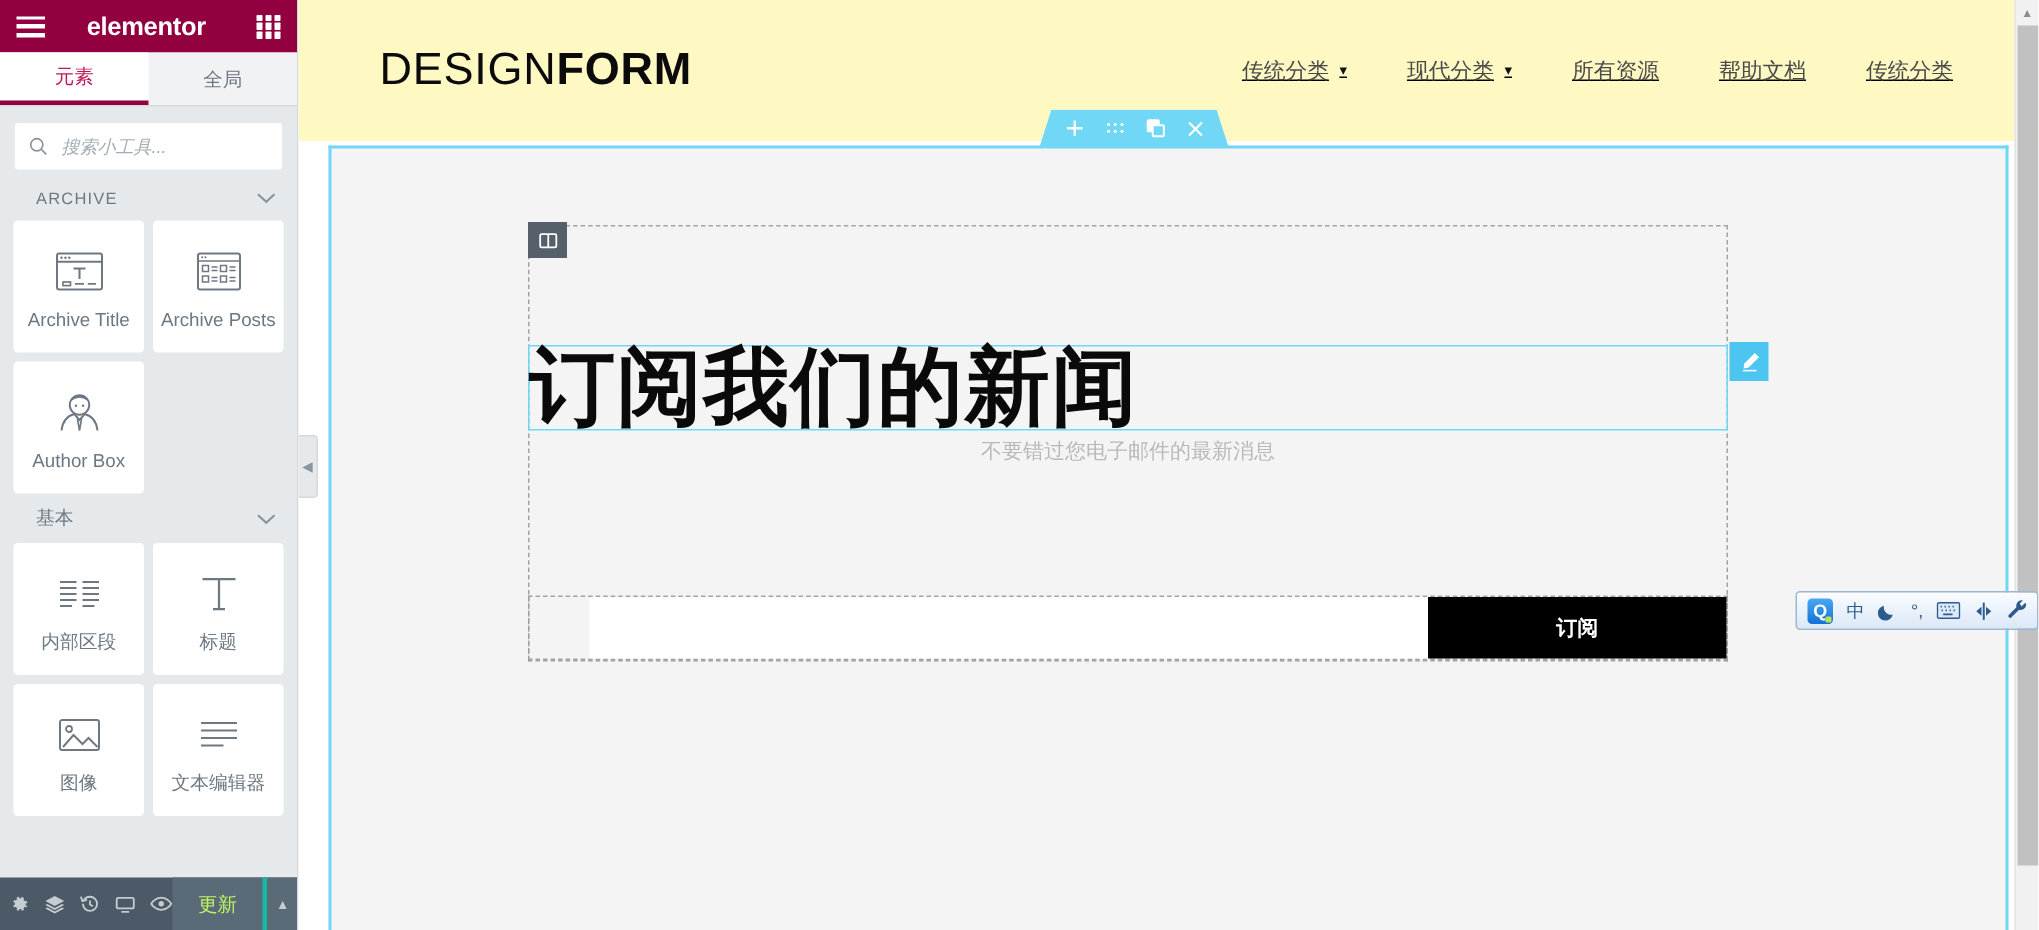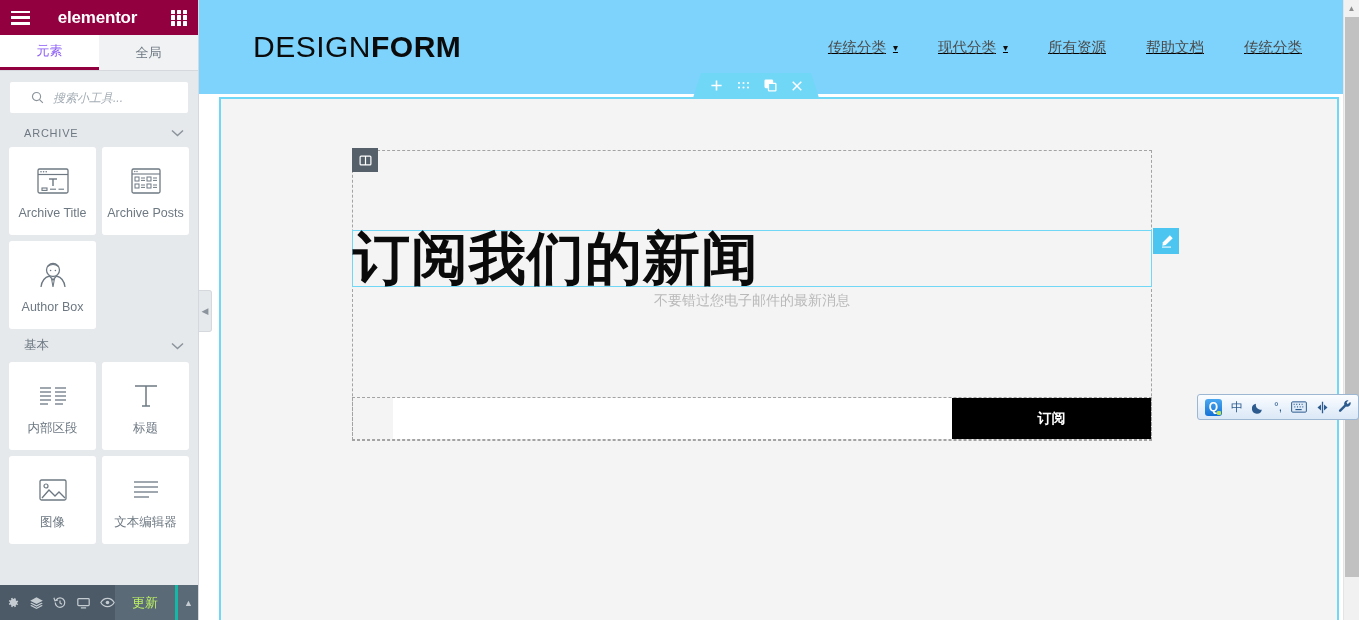--- a/index.html
+++ b/index.html
@@ -75,32 +75,32 @@
     flex: 1;
     display: flex; align-items: center; justify-content: center;
     font-size: 13px;
     color: #6d7882;
     cursor: pointer;
     box-sizing: border-box;
     position: relative;
   }
   .panel-tab.active {
     background: #ffffff;
-    color: #8b5cf6;
+    color: #be185d;
     border-bottom: 3px solid #93003f;
   }
 
   .search-wrap { padding: 11px 10px 6px 10px; }
   .search-box {
     background: #ffffff;
     height: 31px;
     border-radius: 2px;
     display: flex;
     align-items: center;
-    padding: 0 21px;
+    padding: 0 9px;
     box-sizing: border-box;
   }
   .search-box svg { flex: none; }
   .search-input {
     border: none;
     outline: none;
     font-size: 12px;
     font-style: italic;
     color: #9aa3ab;
     margin-left: 7px;
@@ -210,21 +210,21 @@
   .canvas {
     position: absolute;
     left: 199px; top: 0;
     width: 1160px;
     height: 620px;
     background: #ffffff;
     overflow: hidden;
   }
   .site-header {
     height: 94px;
-    background: #7dd3fc;
+    background: #fef9c3;
     display: flex;
     align-items: center;
     padding: 0 35px 0 54px;
     box-sizing: border-box;
   }
   .logo { font-size: 30px; letter-spacing: 0.5px; color: #0b0b0b; white-space: nowrap; }
   .logo .light { font-weight: 300; }
   .logo .bold { font-weight: bold; }
   .nav {
     margin-left: auto;

